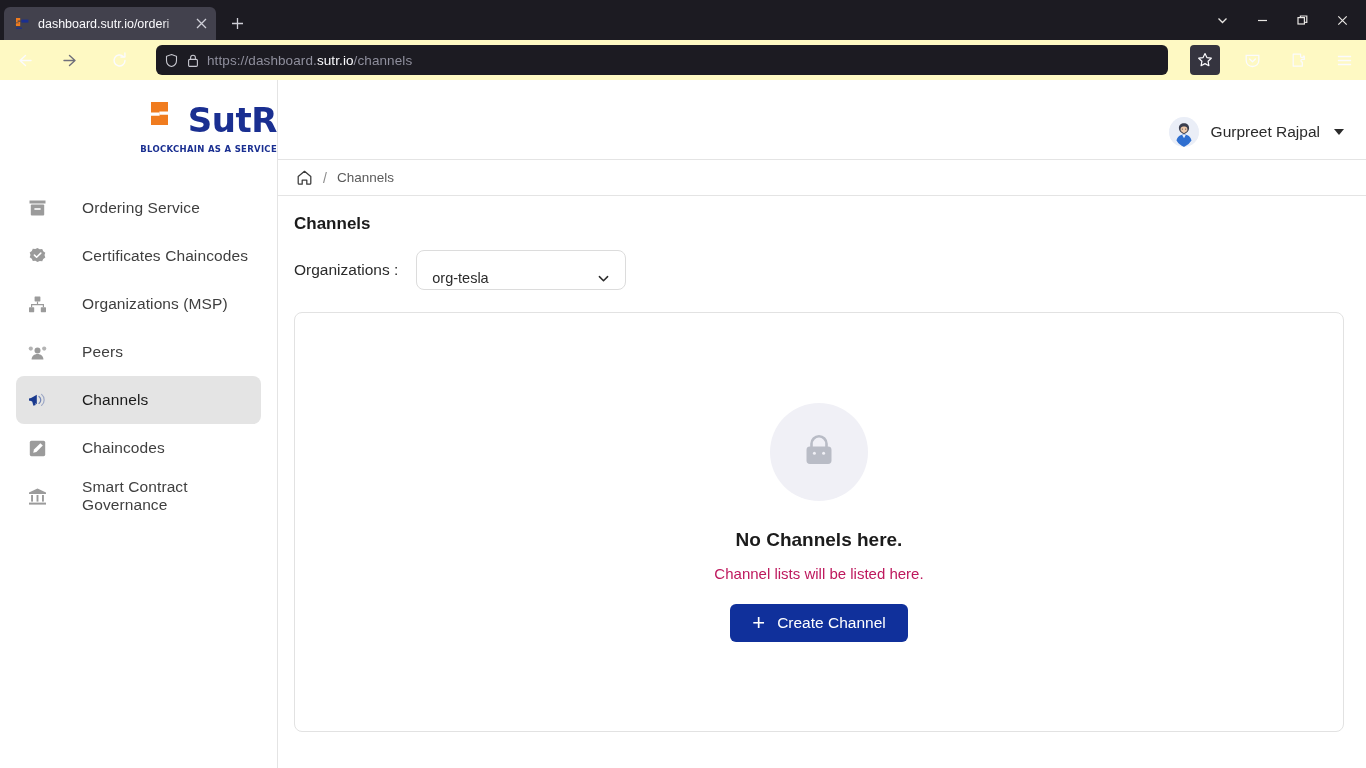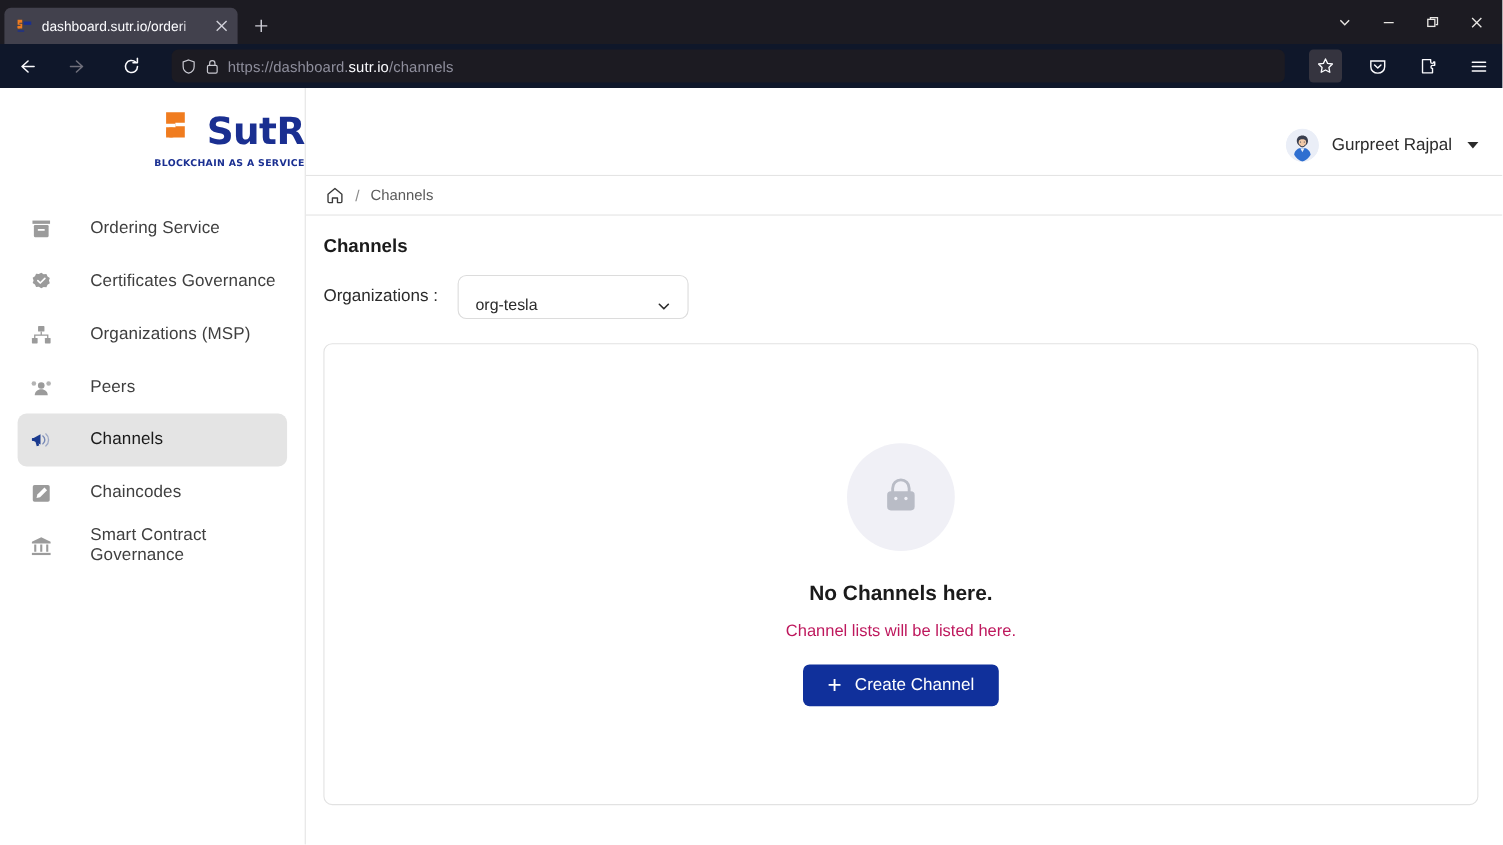--- a/index.html
+++ b/index.html
@@ -47,21 +47,21 @@
   }
   .wincontrols {
     position: absolute; right: 4px; top: 4px; display: flex; gap: 0px;
   }
   .wincontrols .wc {
     width: 40px; height: 32px; display: flex; align-items: center;
     justify-content: center; color: #e8e6e3;
   }
 
   .navbar {
-    height: 40px; background: #0f172a; display: flex; align-items: center;
+    height: 40px; background: #fef9c3; display: flex; align-items: center;
     padding: 0 6px; gap: 14px; flex: 0 0 40px;
   }
   .navbtn {
     width: 34px; height: 32px; display: flex; align-items: center;
     justify-content: center; color: #fbfbfe; border-radius: 4px;
   }
   .navbtn.dim { color: #6f6f7b; }
   .urlbar {
     flex: 1; height: 30px; background: #1c1b22; border-radius: 6px;
     display: flex; align-items: center; padding: 0 8px; gap: 7px;
@@ -321,21 +321,21 @@
           <span class="lbl">Ordering Service</span>
         </div>
 
         <div class="nav-item">
           <span class="ico">
             <svg width="19" height="19" viewBox="0 0 19 19">
                 <path d="M9.5 1l2.2 1.3 2.5-.3 1 2.3 2.1 1.4-.8 2.4.8 2.4-2.1 1.4-1 2.3-2.5-.3L9.5 15l-2.2-1.3-2.5.3-1-2.3L1.7 10.3l.8-2.4-.8-2.4 2.1-1.4 1-2.3 2.5.3z" fill="currentColor"></path>
                 <path d="M6.4 8.1l2.2 2.2 4.2-4.2" stroke="#fff" stroke-width="1.5" fill="none" stroke-linecap="round" stroke-linejoin="round"></path>
               </svg>
           </span>
-          <span class="lbl">Certificates Governance</span>
+          <span class="lbl">Certificates Chaincodes</span>
         </div>
 
         <div class="nav-item">
           <span class="ico">
             <svg width="19" height="19" viewBox="0 0 19 19">
                 <rect x="6.6" y="1.4" width="5.8" height="5" rx="0.6" fill="currentColor"></rect>
                 <rect x="1" y="12.2" width="5.2" height="5" rx="0.6" fill="currentColor"></rect>
                 <rect x="12.8" y="12.2" width="5.2" height="5" rx="0.6" fill="currentColor"></rect>
                 <path d="M9.5 6.4v3.3M3.6 12.2V9.7h11.8v2.5" stroke="currentColor" stroke-width="1.2" fill="none"></path>
               </svg>

